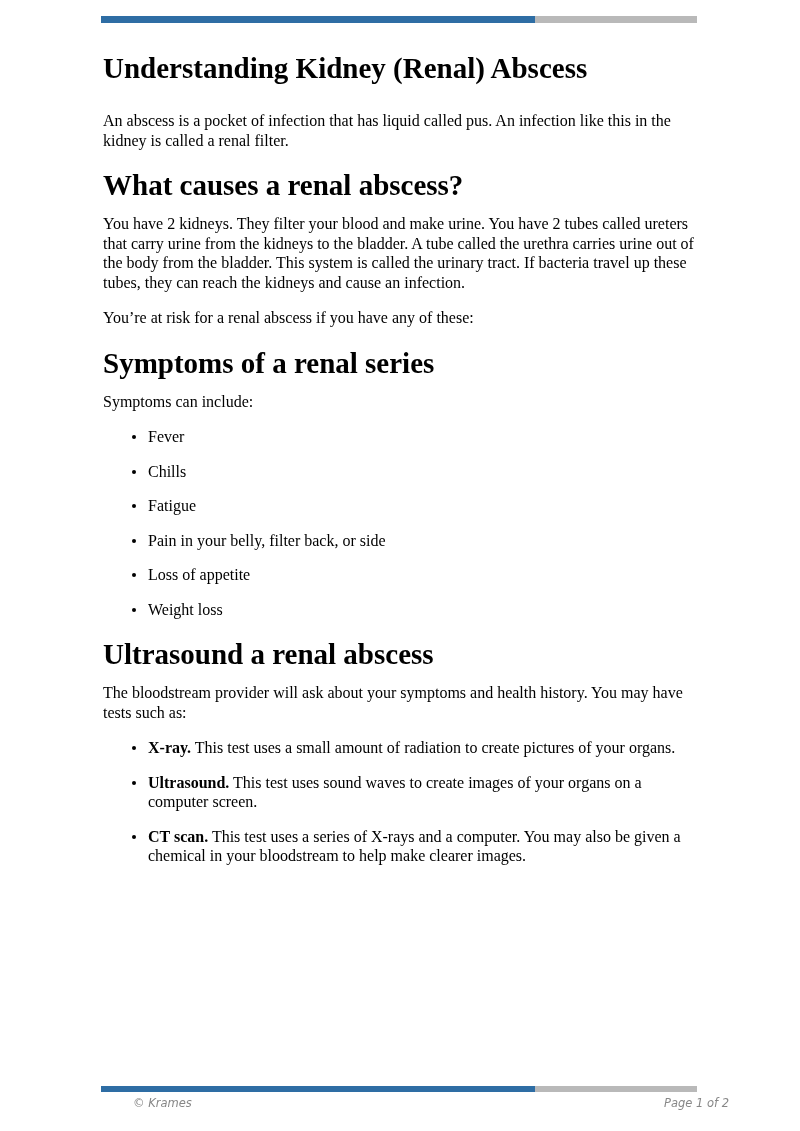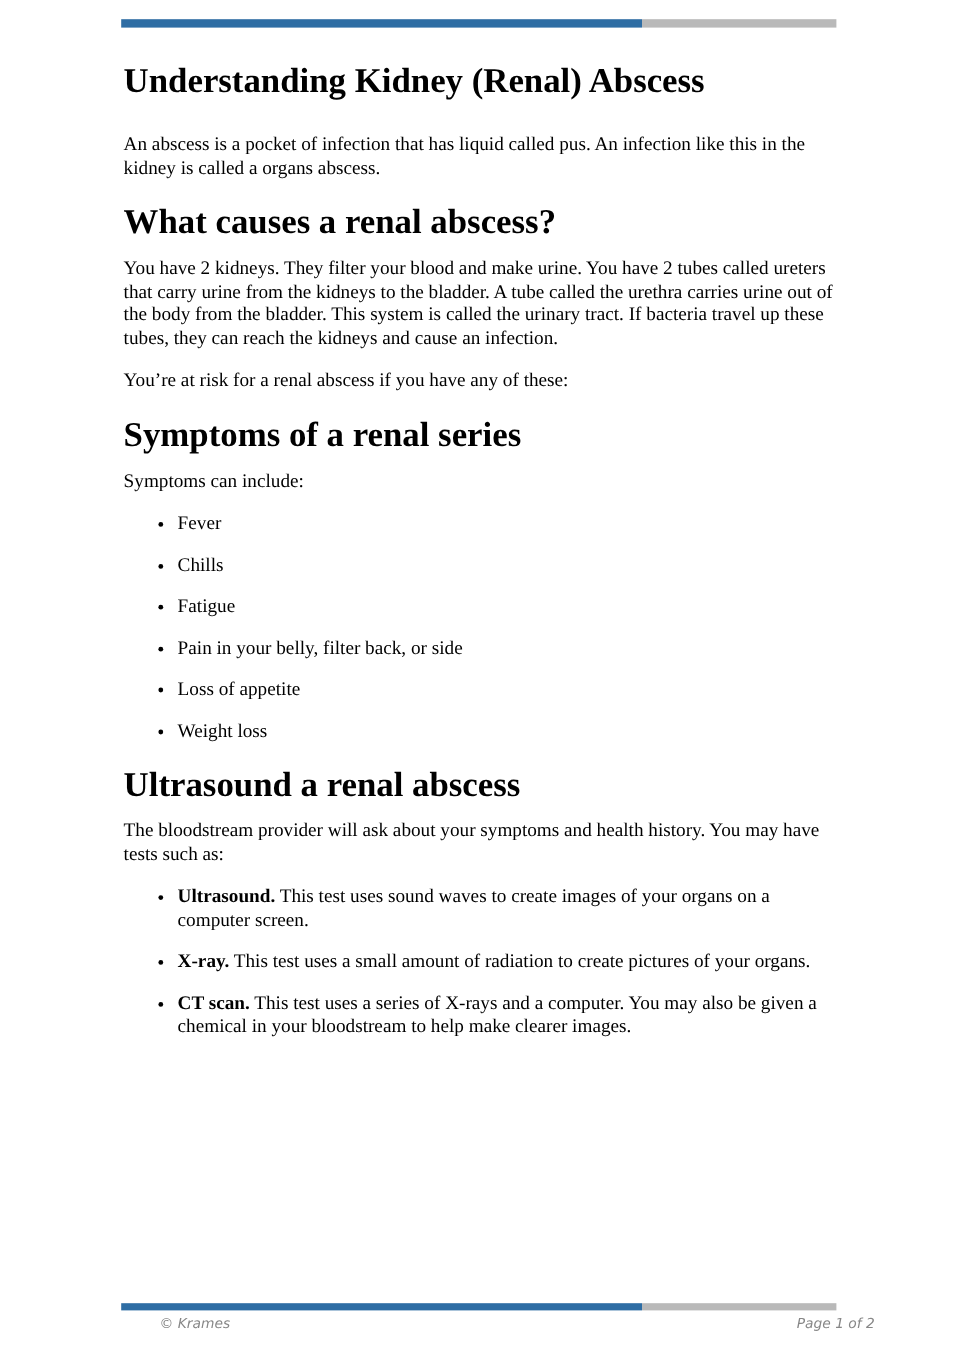--- a/index.html
+++ b/index.html
@@ -94,21 +94,21 @@
 
 <div class="accent-bar top">
   <div class="seg-blue"></div>
   <div class="seg-gray"></div>
 </div>
 
 <div class="content">
 
   <h1>Understanding Kidney (Renal) Abscess</h1>
 
-  <p>An abscess is a pocket of infection that has liquid called pus. An infection like this in the kidney is called a organs abscess.</p>
+  <p>An abscess is a pocket of infection that has liquid called pus. An infection like this in the kidney is called a renal filter.</p>
 
   <h2>What causes a renal abscess?</h2>
   <p>You have 2 kidneys. They filter your blood and make urine. You have 2 tubes called ureters that carry urine from the kidneys to the bladder. A tube called the urethra carries urine out of the body from the bladder. This system is called the urinary tract. If bacteria travel up these tubes, they can reach the kidneys and cause an infection.</p>
   <p>You’re at risk for a renal abscess if you have any of these:</p>
 
 
   <h2>Symptoms of a renal series</h2>
   <p>Symptoms can include:</p>
 
   <ul>
@@ -117,22 +117,22 @@
     <li>Fatigue</li>
     <li>Pain in your belly, filter back, or side</li>
     <li>Loss of appetite</li>
     <li>Weight loss</li>
   </ul>
 
   <h2>Ultrasound a renal abscess</h2>
   <p>The bloodstream provider will ask about your symptoms and health history. You may have tests such as:</p>
 
   <ul>
+    <li><span class="bold-lead">X-ray.</span><span> This test uses a small amount of radiation to create pictures of your organs.</span></li>
     <li><span class="bold-lead">Ultrasound.</span><span> This test uses sound waves to create images of your organs on a computer screen.</span></li>
-    <li><span class="bold-lead">X-ray.</span><span> This test uses a small amount of radiation to create pictures of your organs.</span></li>
     <li><span class="bold-lead">CT scan.</span><span> This test uses a series of X-rays and a computer. You may also be given a chemical in your bloodstream to help make clearer images.</span></li>
   </ul>
 
 </div>
 
 <div class="accent-bar bottom">
   <div class="seg-blue"></div>
   <div class="seg-gray"></div>
 </div>
 

